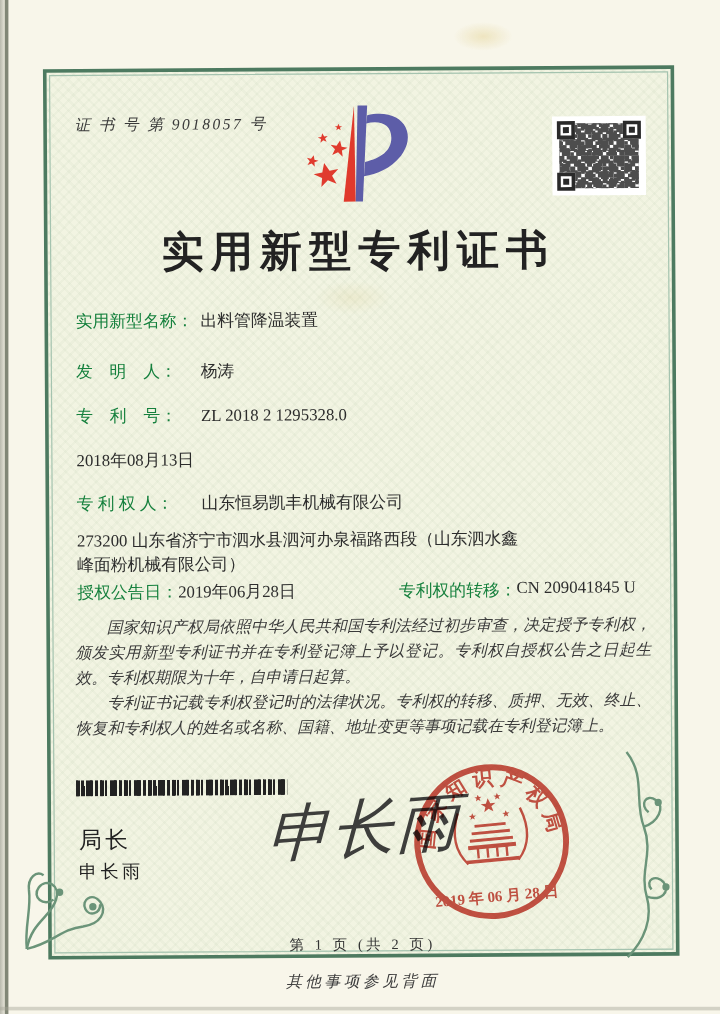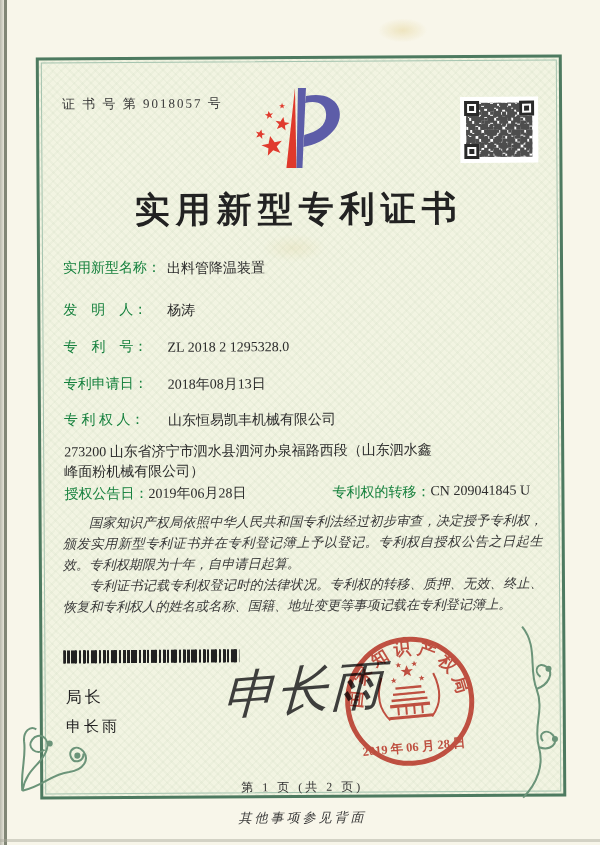--- a/index.html
+++ b/index.html
@@ -22,21 +22,21 @@
   .frame {
     position:absolute; left:38px; top:56px; width:526px; height:742px;
     border:3px solid #4d7a60; box-sizing:border-box;
     background-color:#f2f4e2;
     background-image:
       repeating-linear-gradient(45deg, rgba(140,170,130,.06) 0 2px, transparent 2px 6px),
       repeating-linear-gradient(-45deg, rgba(140,170,130,.06) 0 2px, transparent 2px 6px);
   }
   .frame-inner { position:absolute; inset:2px; border:1px solid #a4c3af; }
 
-  .cert-no { position:absolute; left:64px; top:94px; font-size:13px; letter-spacing:2px; color:#3a3a3a; }
+  .cert-no { position:absolute; left:64px; top:94px; font-size:13px; letter-spacing:2px; color:#3a3a3a;font-style:italic; }
 
   .logo { position:absolute; left:240px; top:82px; }
 
   .qr { position:absolute; left:462px; top:98px; width:78px; height:66px; background:#fff; }
   .qr-noise {
     position:absolute; inset:6px;
     background:
       repeating-conic-gradient(#2e2e2e 0 25%, transparent 0 50%) 0 0/ 6px 6px,
       repeating-conic-gradient(transparent 0 25%, #2e2e2e 0 50%) 0 0/ 9px 9px,
       repeating-conic-gradient(#2e2e2e 0 25%, transparent 0 50%) 2px 1px/ 13px 13px;
@@ -62,21 +62,21 @@
   .body-text { position:absolute; left:62px; top:511px; width:480px;
     font-size:13.2px; line-height:21px; font-style:italic; color:#3a3a3a; text-align:justify; }
   .body-text p { margin:0; text-indent:2em; }
 
   .barcode { position:absolute; left:62px; top:649px; width:176px; height:13px;
     background:
       repeating-linear-gradient(90deg,#222 0 2px,transparent 2px 4px),
       repeating-linear-gradient(90deg,#222 0 3px,transparent 3px 10px),
       repeating-linear-gradient(90deg,transparent 0 6px,#222 6px 7px,transparent 7px 15px); }
 
-  .director-title { position:absolute; left:64px; top:686px; font-size:16px; letter-spacing:3px; color:#222; }
+  .director-title { position:absolute; left:64px; top:686px; font-size:19px; letter-spacing:3px; color:#222; }
   .director-name  { position:absolute; left:64px; top:716px; font-size:15px; letter-spacing:3px; color:#222; }
 
   .signature { position:absolute; left:192px; top:656px; width:220px; text-align:center;
     font-size:52px; color:#262626; font-style:italic;
     transform:rotate(-4deg) skewX(-6deg); letter-spacing:2px; opacity:.88; }
 
   .seal { position:absolute; left:336px; top:630px; transform:rotate(-5deg); opacity:.92; mix-blend-mode:multiply; }
 
   .page-info { position:absolute; left:0; right:0; top:779px; text-align:center;
     font-size:12px; letter-spacing:3px; color:#333; }
@@ -130,21 +130,20 @@
     </div>
     <div class="field f1">
       <span class="flabel">发　明　人：</span>
       <span class="fvalue">杨涛</span>
     </div>
     <div class="field f2">
       <span class="flabel">专　利　号：</span>
       <span class="fvalue">ZL 2018 2 1295328.0</span>
     </div>
     <div class="field f3">
-      <span class="flabel">专利申请日：</span>
       <span class="fvalue">2018年08月13日</span>
     </div>
     <div class="field f4">
       <span class="flabel">专 利 权 人：</span>
       <span class="fvalue">山东恒易凯丰机械有限公司</span>
     </div>
     <div class="field f5">
       <span class="fvalue">273200 山东省济宁市泗水县泗河办泉福路西段（山东泗水鑫峰面粉机械有限公司）</span>
     </div>
 

